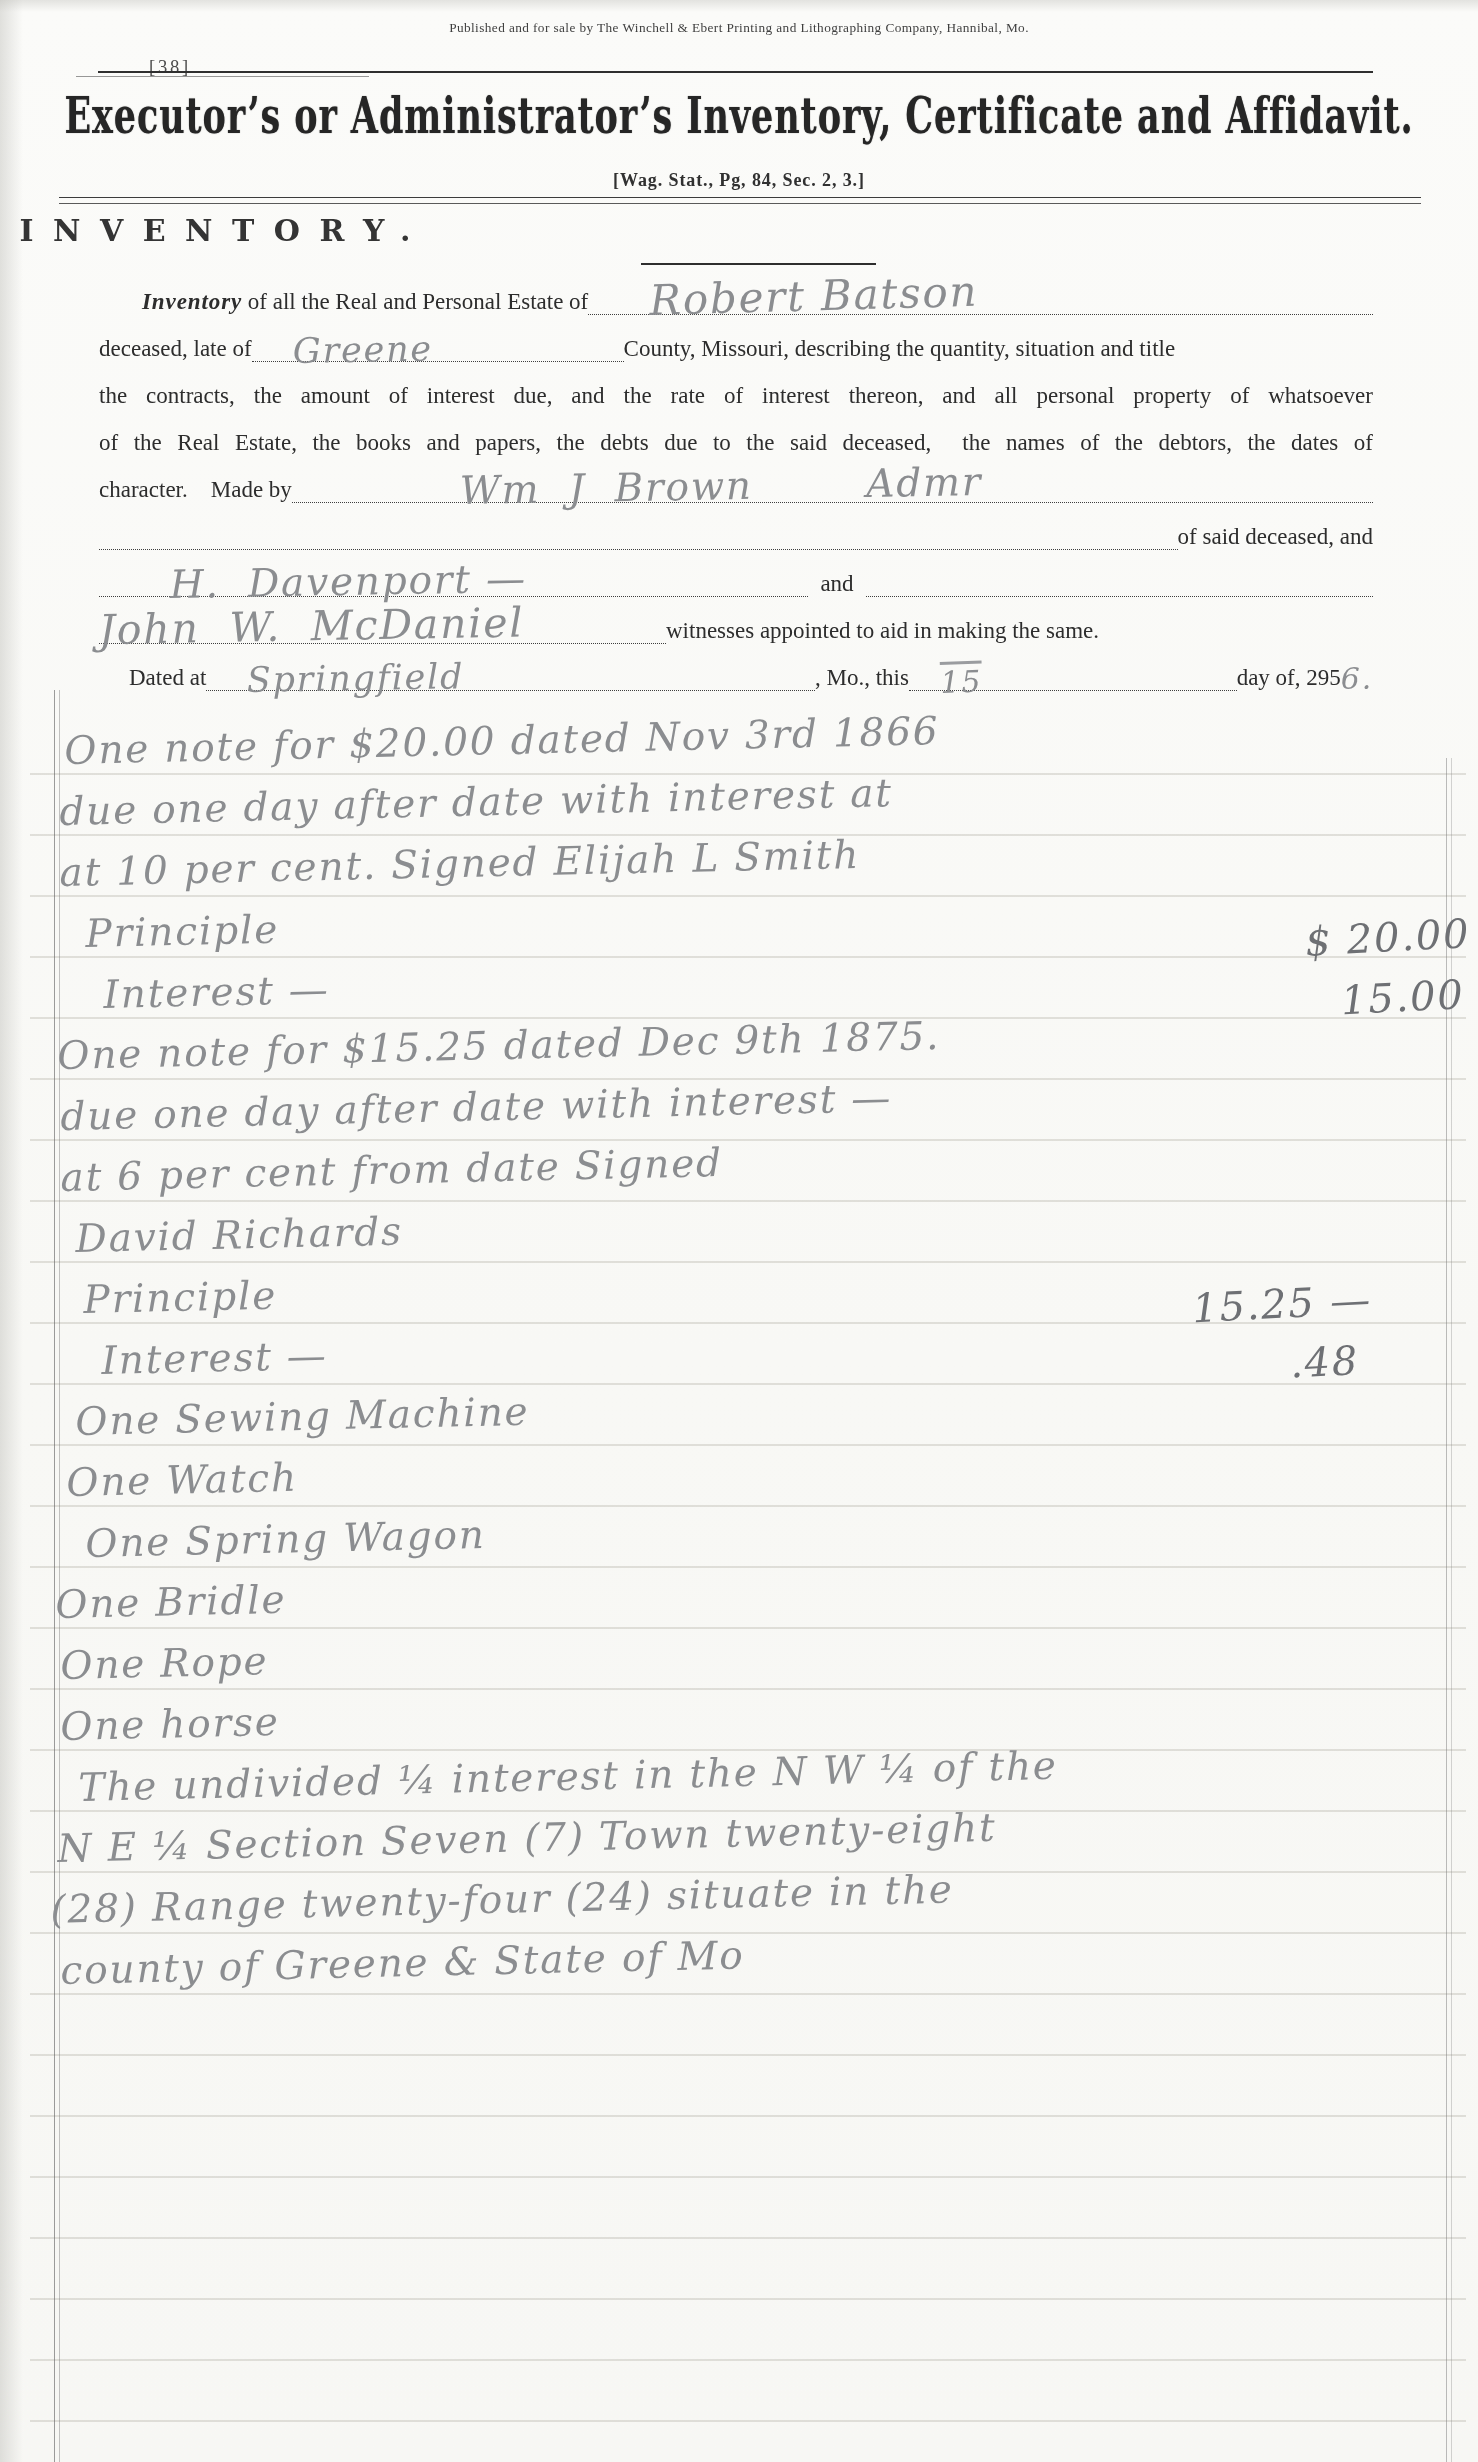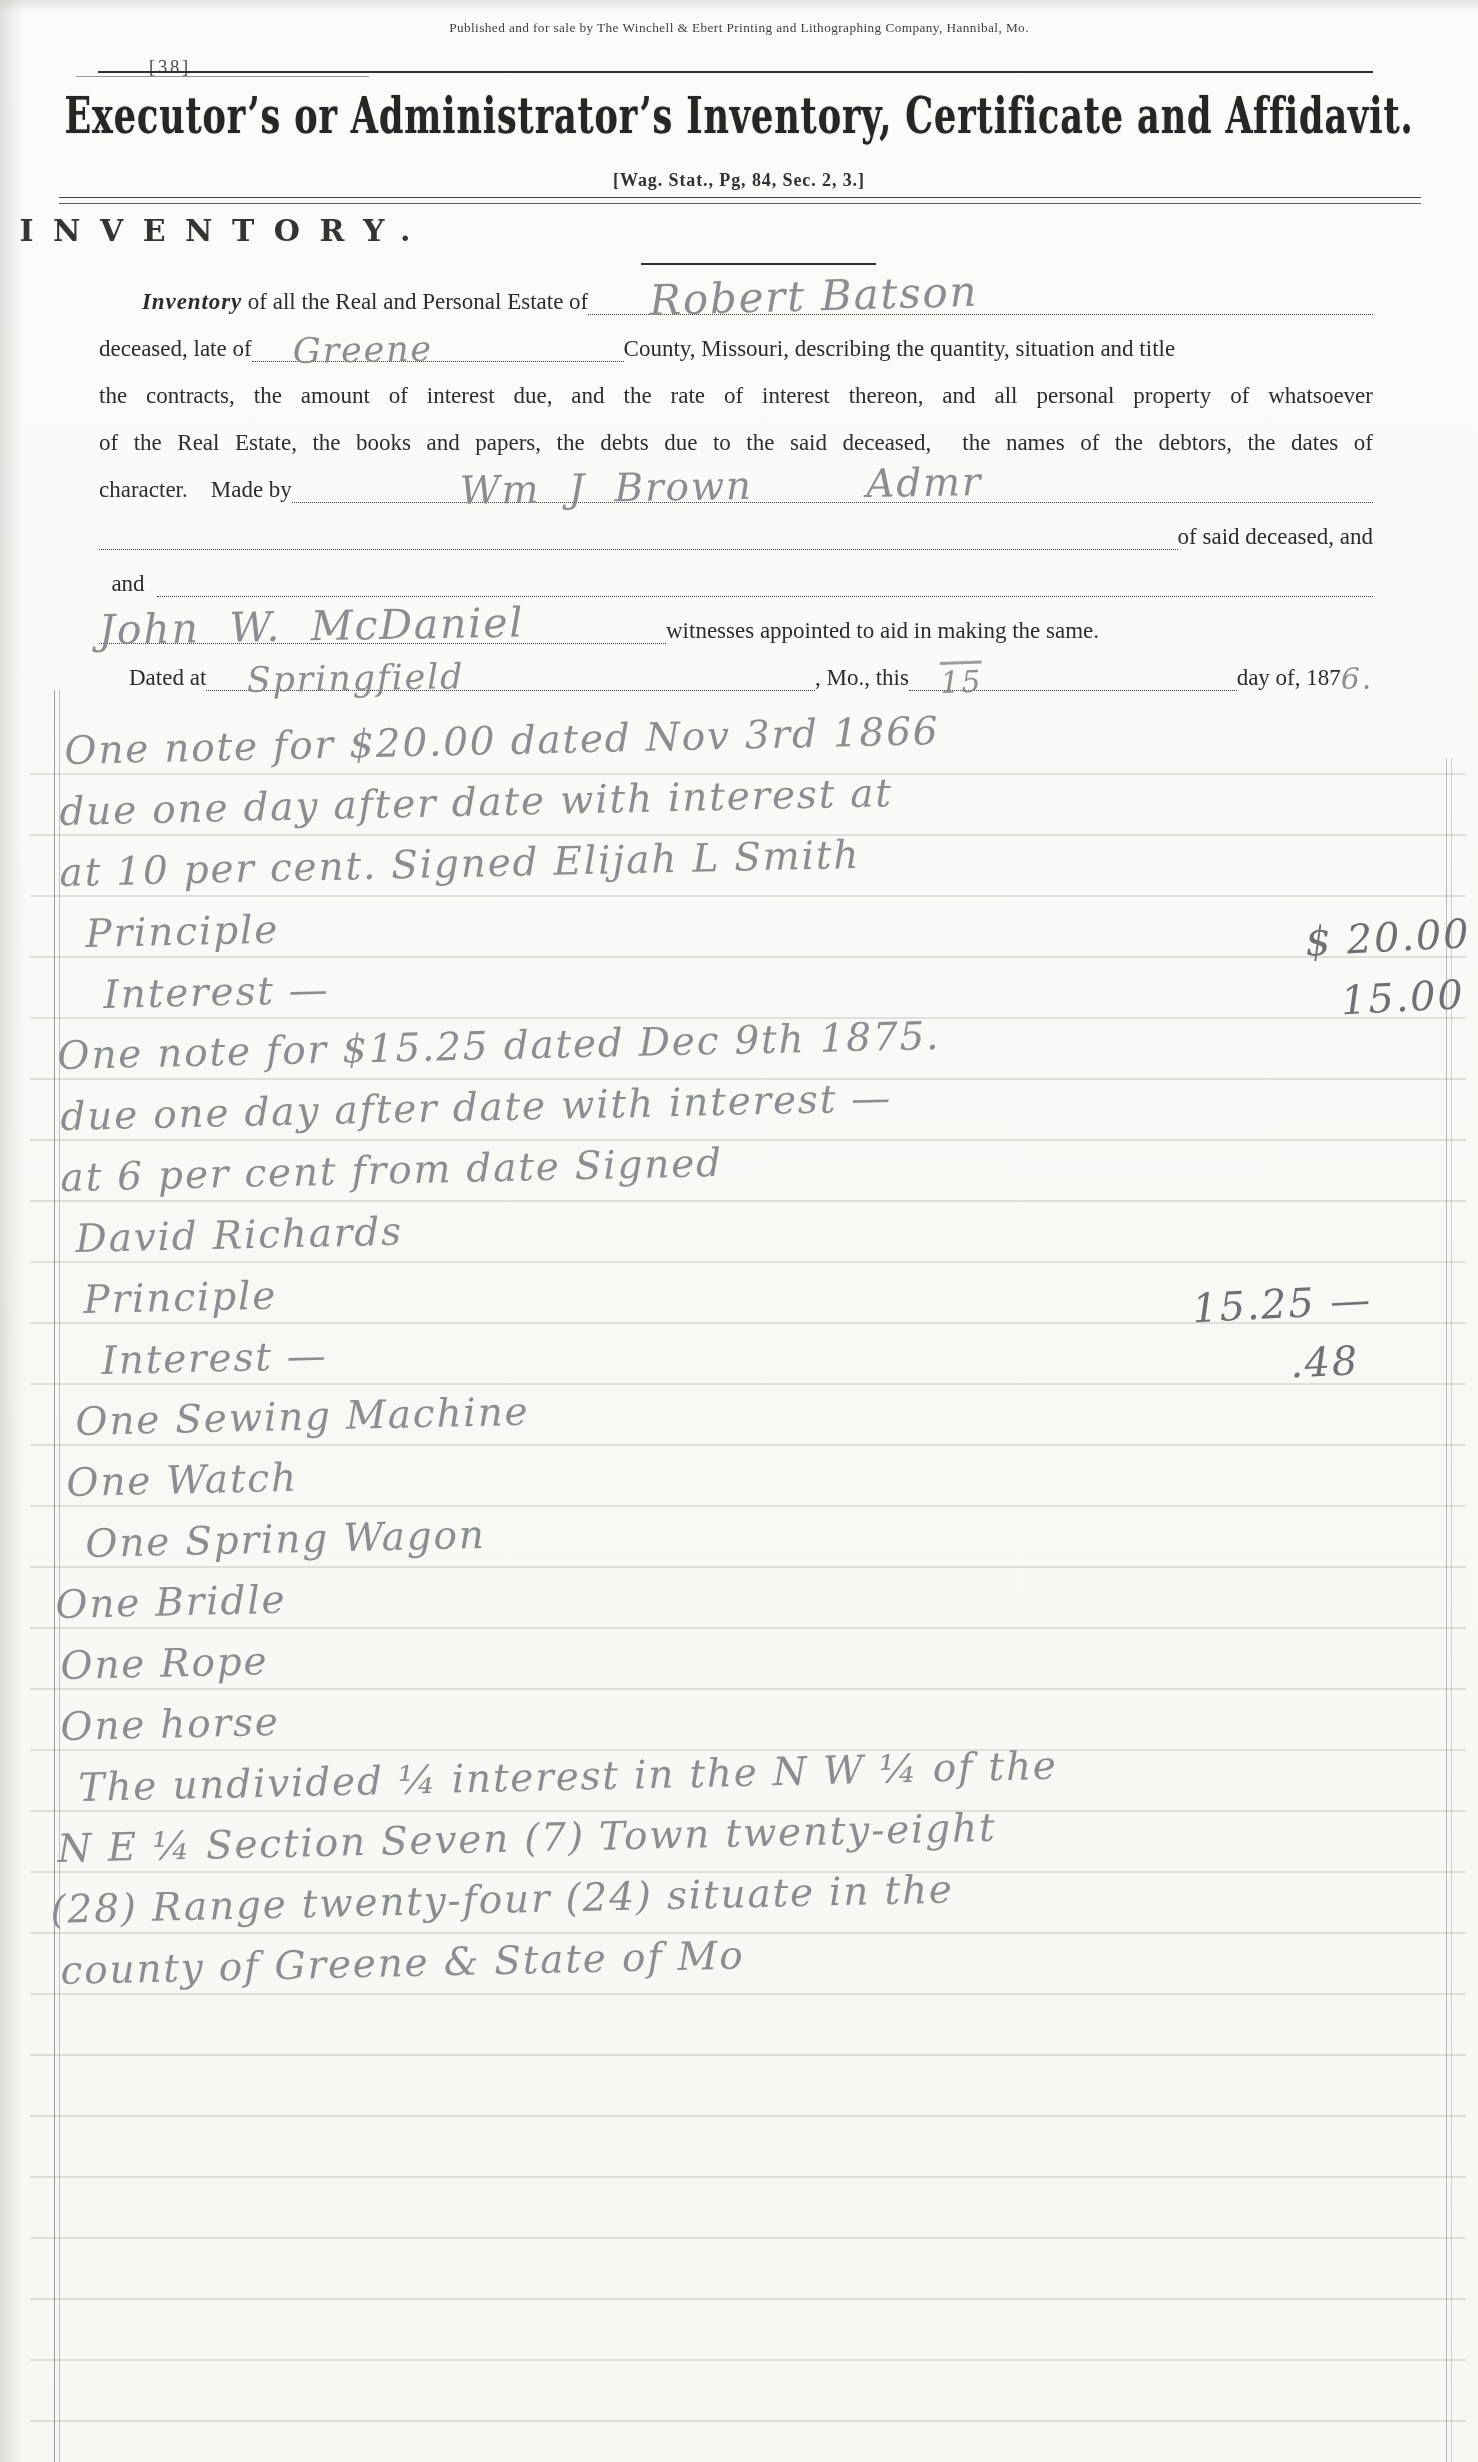--- a/index.html
+++ b/index.html
@@ -171,20 +171,23 @@
         <span class="hand fill fill-md" style="margin-left:168px;font-size:39px;">Wm  J  Brown        Admr</span>
       </span>
     </div>
 
     <div class="fline">
       <span class="blank"></span>
       <span class="printed">of said deceased, and</span>
     </div>
 
     <div class="fline">
+      <span class="blank" style="flex:0 0 709px;">
+        <span class="hand fill fill-md" style="margin-left:71px;font-size:39px;">H.  Davenport —</span>
+      </span>
       <span class="printed" style="padding:0 12.4px;">and</span>
       <span class="blank"></span>
     </div>
 
     <div class="fline">
       <span class="blank" style="flex:0 0 567px;">
         <span class="hand fill fill-md" style="margin-left:0;font-size:41px;">John  W.  McDaniel</span>
       </span>
       <span class="printed">witnesses appointed to aid in making the same.</span>
     </div>
@@ -193,21 +196,21 @@
       <span class="indent2"></span>
       <span class="printed">Dated at</span>
       <span class="blank" style="flex:1.3 1 0;text-align:center;">
         <span class="hand fill fill-md">Springfield</span>
       </span>
       <span class="printed">, Mo., this</span>
       <span class="blank" style="flex:0.7 1 0;">
         <span class="hand fill fill-sm overl">15</span>
       </span>
       <span class="printed">day of</span>
-      <span class="printed">, 187</span>
+      <span class="printed">, 295</span>
       <span class="hand year-digit">6.</span>
     </div>
 
   </div>
 
   <div class="ledger"></div>
   <div class="vrule-left"></div>
   <div class="vrule-right"></div>
 
   <div class="inventory">

